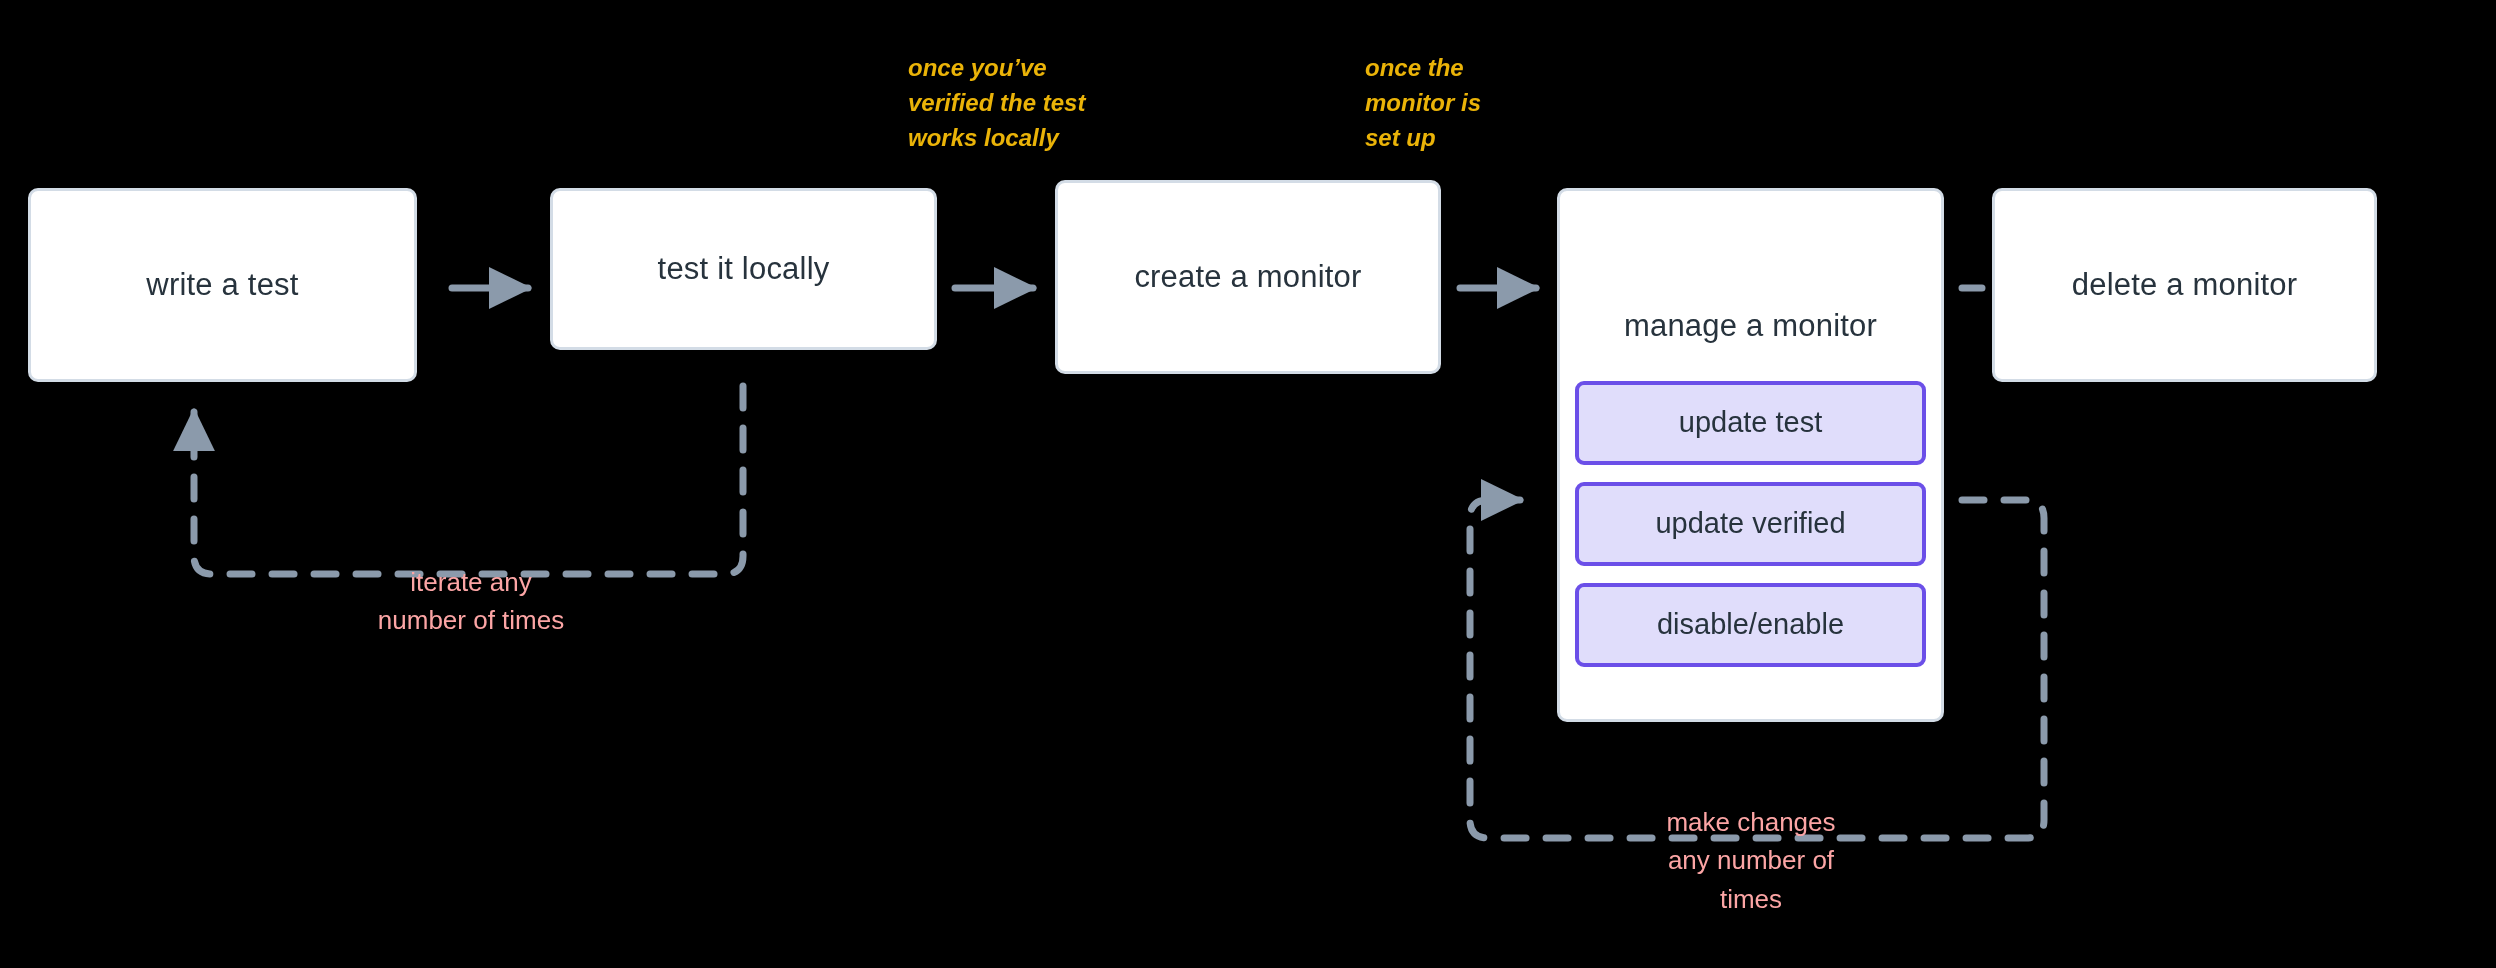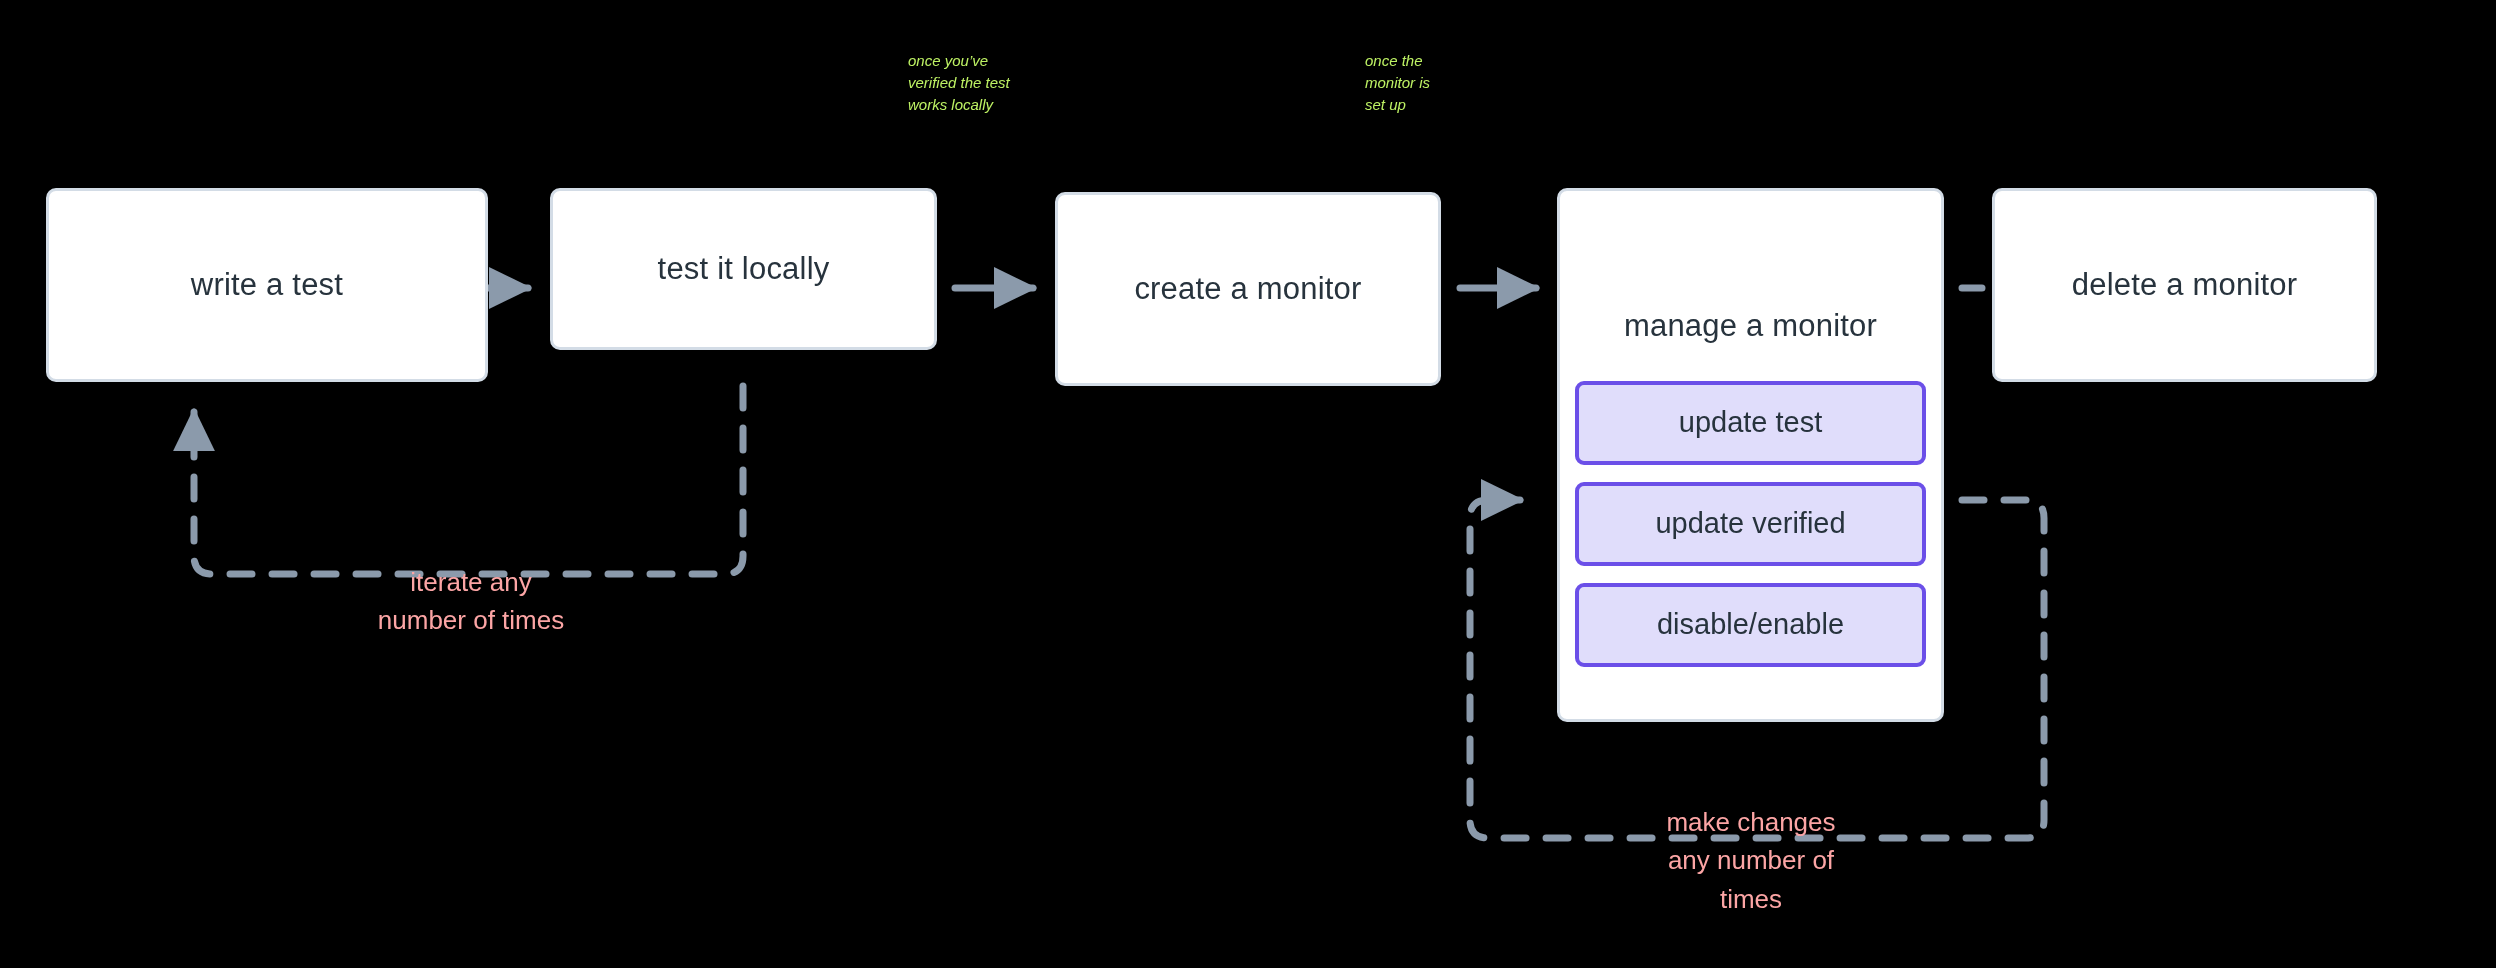--- a/index.html
+++ b/index.html
@@ -14,22 +14,22 @@
   .node-tall{align-items:flex-end;flex-direction:column;}
   .node-tall .node-label{width:100%;text-align:center;margin-top:64px;}
 
   .sub-list{width:100%;box-sizing:border-box;padding:0 15px;margin-top:36px;
             display:flex;flex-direction:column;gap:17px;}
   .sub-box{background:#e0ddfb;border:4px solid #6b4fe8;border-radius:9px;
            height:84px;box-sizing:border-box;display:flex;align-items:center;
            justify-content:center;}
   .sub-box span{color:#27333d;font-size:29px;}
 
-  .annot{position:absolute;color:#bef264;font-style:italic;font-size:15px;
-         line-height:1.46;font-weight:400;white-space:pre-line;}
+  .annot{position:absolute;color:#eab308;font-style:italic;font-size:24px;
+         line-height:1.46;font-weight:700;white-space:pre-line;}
   .loop-label{position:absolute;color:#fca5a5;font-size:26px;line-height:1.48;
               text-align:center;white-space:pre-line;margin-top:31px;}
 </style>
 </head>
 <body>
 
 <div id="stage">
 
   <svg id="svg-layer" viewBox="0 0 2496 968">
     <defs>
@@ -57,29 +57,29 @@
     <g>
       <path d="M 743 386 L 743 556 Q 743 574 725 574 L 212 574 Q 194 574 194 556 L 194 412" fill="none" stroke="#8b9aab" stroke-width="7" stroke-linecap="round" stroke-dasharray="22 20" marker-end="url(#ah)"></path>
     </g>
 
     <g>
       <path d="M 1962 500 L 2026 500 Q 2044 500 2044 518 L 2044 820 Q 2044 838 2026 838
                L 1488 838 Q 1470 838 1470 820 L 1470 518 Q 1470 500 1488 500 L 1520 500" fill="none" stroke="#8b9aab" stroke-width="7" stroke-linecap="round" stroke-dasharray="22 20" marker-end="url(#ah)"></path>
     </g>
   </svg>
 
-  <div class="node" style="left:46px;top:188px;width:442px;height:194px;">
+  <div class="node" style="left:28px;top:188px;width:389px;height:194px;">
     <span class="node-label">write a test</span>
   </div>
 
   <div class="node" style="left:550px;top:188px;width:387px;height:162px;">
     <span class="node-label">test it locally</span>
   </div>
 
-  <div class="node" style="left:1055px;top:192px;width:386px;height:194px;">
+  <div class="node" style="left:1055px;top:180px;width:386px;height:194px;">
     <span class="node-label">create a monitor</span>
   </div>
 
   <div class="node node-tall" style="left:1557px;top:188px;width:387px;height:534px;">
     <span class="node-label">manage a monitor</span>
     <div class="sub-list">
       <div class="sub-box">
         <span>update test</span>
       </div>
       <div class="sub-box">

